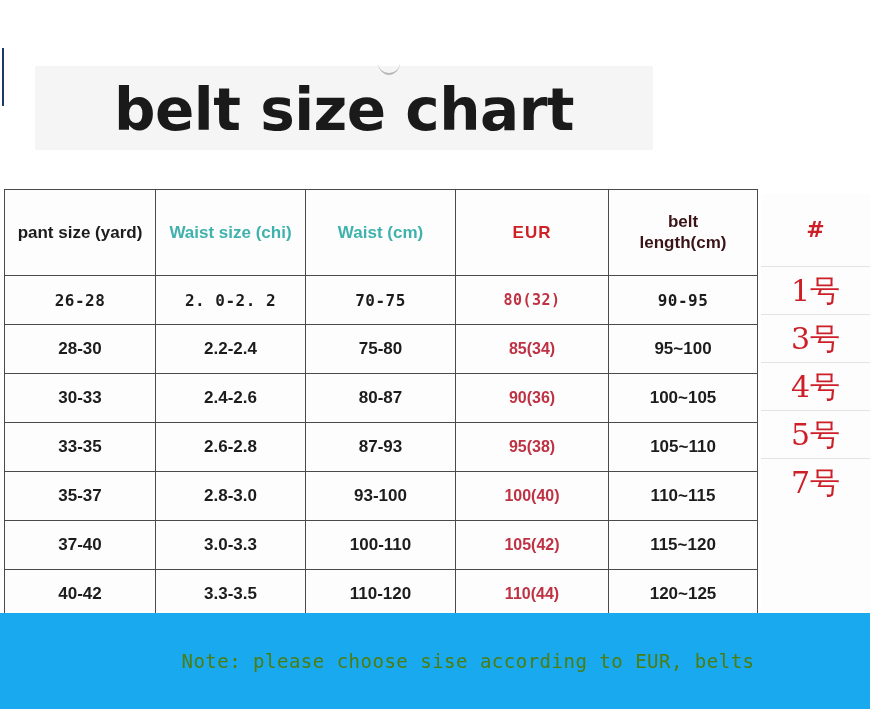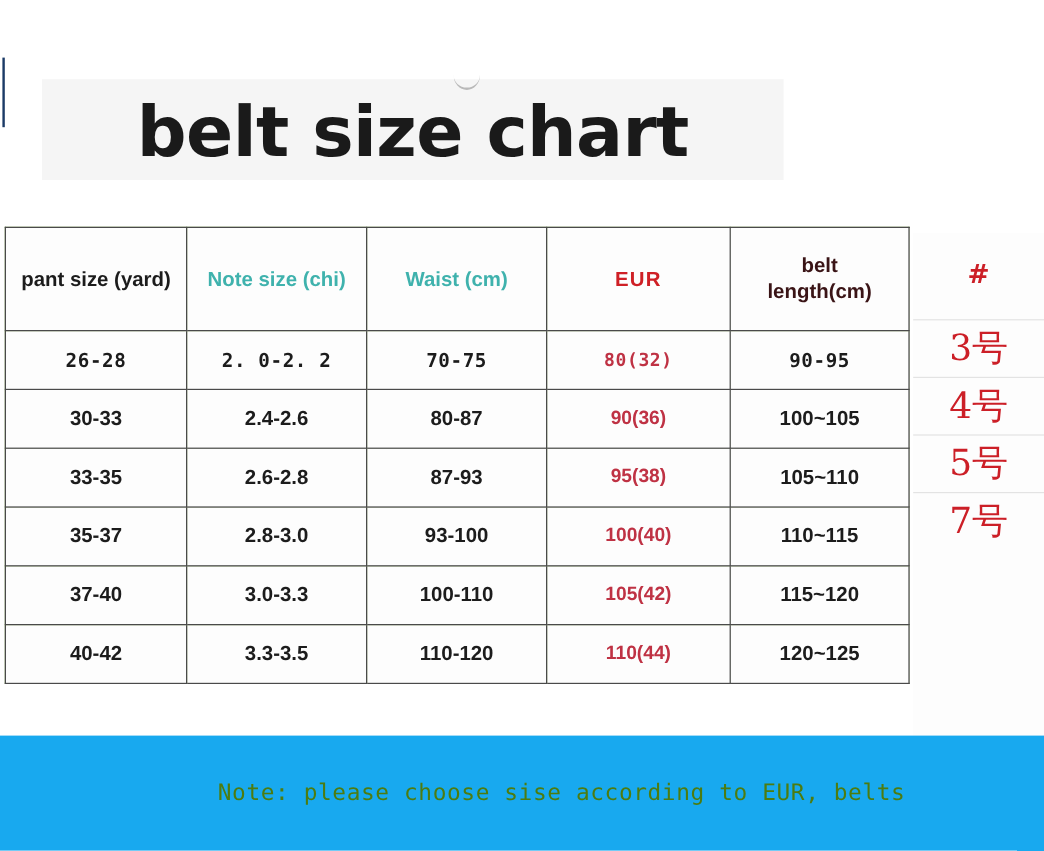--- a/index.html
+++ b/index.html
@@ -187,37 +187,44 @@
     <colgroup>
       <col class="c0">
         <col class="c1">
         <col class="c2">
         <col class="c3">
         <col class="c4">
     </colgroup>
     <tbody>
       <tr class="head-row">
         <td class="h-dark">pant size (yard)</td>
-        <td class="h-teal">Note size (chi)</td>
+        <td class="h-teal">Waist size (chi)</td>
         <td class="h-teal">Waist (cm)</td>
         <td class="h-eur">EUR</td>
         <td class="h-belt">
           <div>belt</div>
           <div>length(cm)</div>
         </td>
       </tr>
 
       <tr class="data-row row-wide">
         <td>26-28</td>
         <td>2. 0-2. 2</td>
         <td>70-75</td>
         <td class="eur-cell">80(32)</td>
         <td>90-95</td>
       </tr>
       <tr class="data-row">
+        <td>28-30</td>
+        <td>2.2-2.4</td>
+        <td>75-80</td>
+        <td class="eur-cell">85(34)</td>
+        <td>95~100</td>
+      </tr>
+      <tr class="data-row">
         <td>30-33</td>
         <td>2.4-2.6</td>
         <td>80-87</td>
         <td class="eur-cell">90(36)</td>
         <td>100~105</td>
       </tr>
       <tr class="data-row">
         <td>33-35</td>
         <td>2.6-2.8</td>
         <td>87-93</td>
@@ -243,20 +250,21 @@
         <td>3.3-3.5</td>
         <td>110-120</td>
         <td class="eur-cell">110(44)</td>
         <td>120~125</td>
       </tr>
     </tbody>
   </table>
 
   <div class="hash-panel">
     <div class="hash-cell hash-head">#</div>
+    <div class="hash-cell">1号</div>
     <div class="hash-cell">3号</div>
     <div class="hash-cell">4号</div>
     <div class="hash-cell">5号</div>
     <div class="hash-cell">7号</div>
   </div>
 
   <div class="note-band"></div>
   <div class="note-text">Note: please choose sise according to EUR, belts</div>
 
 </div>

